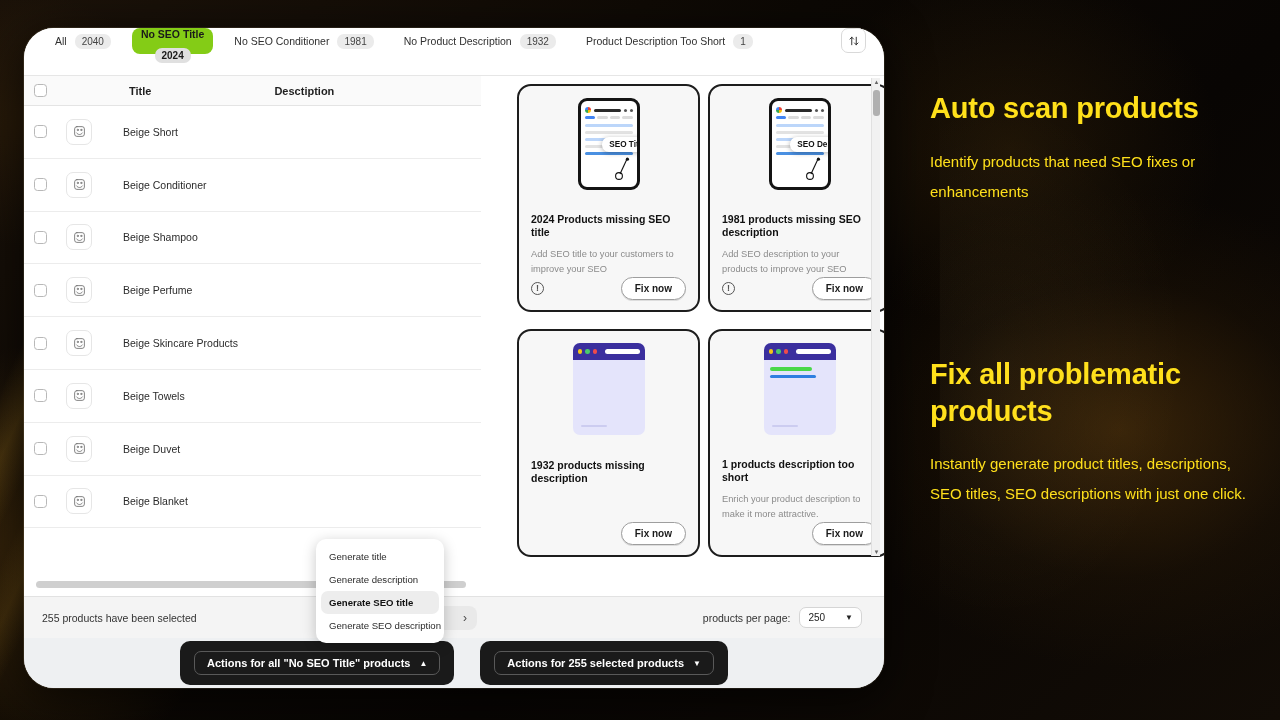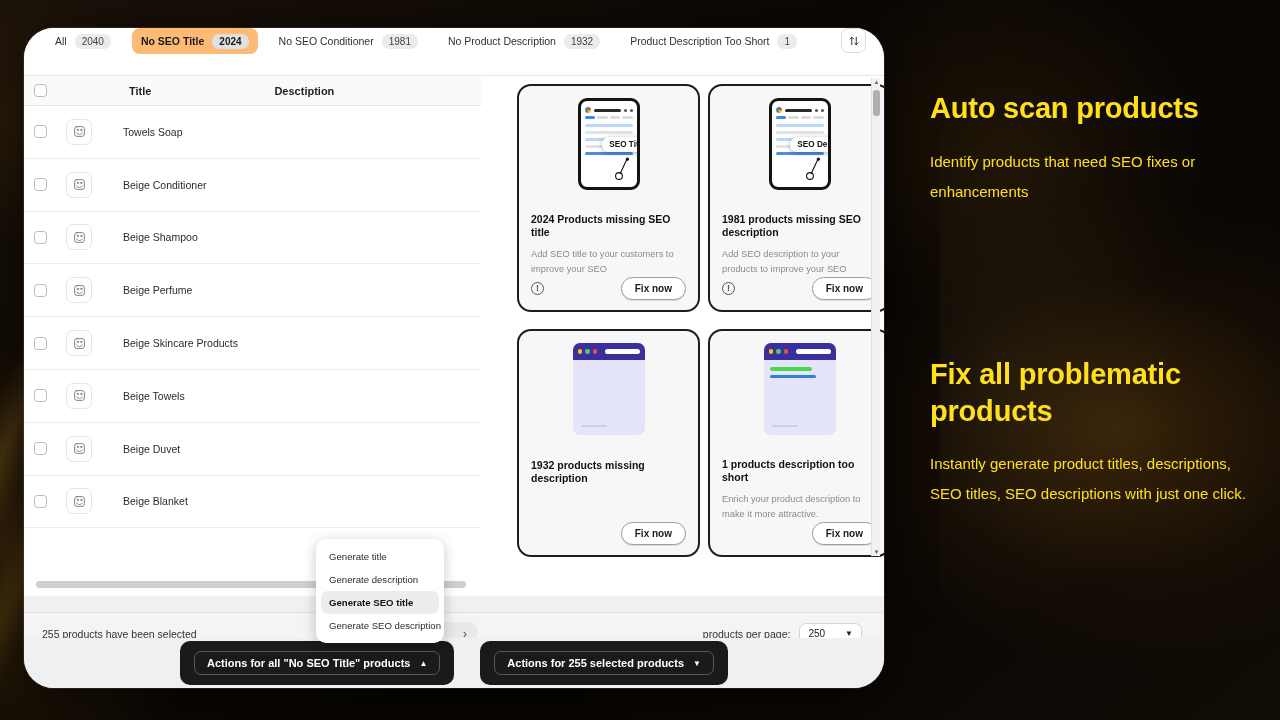--- a/index.html
+++ b/index.html
@@ -60,21 +60,21 @@
   }
   .tab {
     display: flex; align-items: center; gap: 8px;
     height: 26px; padding: 0 9px;
     border-radius: 8px;
     font-size: 10.5px; color: #303030;
     white-space: nowrap;
     margin-right: 12px;
     cursor: pointer;
   }
-  .tab.active { background: #fdba74; font-weight: bold; color: #1a1a1a; }
+  .tab.active { background: #84cc16; font-weight: bold; color: #1a1a1a; flex-direction: column; }
   .tab .count {
     background: #ebebeb; border-radius: 7px;
     padding: 2px 7px; font-size: 10px; color: #444; font-weight: normal;
   }
   .tab.active .count { background: #e0e0e0; font-weight: bold; color: #1a1a1a; }
   .sort-btn {
     margin-left: auto;
     width: 25px; height: 25px;
     border: 1px solid #d9d9d9; border-radius: 7px;
     background: #fff;
@@ -230,21 +230,21 @@
   .vscroll {
     position: absolute; right: 4px; top: 2px;
     width: 9px; height: 478px;
     background: #f1f1f1; border-left: 1px solid #e0e0e0;
   }
   .vthumb { position: absolute; top: 12px; left: 1px; width: 7px; height: 26px; background: #b0b0b0; border-radius: 3px; }
   .varrow { position: absolute; left: 1.5px; font-size: 6px; color: #666; }
 
   
   .footer {
-    position: absolute; left: 0; top: 584px;
+    position: absolute; left: 0; top: 568px;
     width: 860px; height: 42px;
     background: #f4f4f4;
     border-top: 1px solid #e2e2e2;
     display: flex; align-items: center;
     padding: 0 22px 0 18px;
     font-size: 10.5px; color: #333;
   }
   .pager {
     position: absolute; left: 405px; top: 9px;
     display: flex; background: #e9e9e9; border-radius: 8px; overflow: hidden;
@@ -354,21 +354,21 @@
         <div class="trow">
           <div class="cb"></div>
           <div class="thumb">
             <svg width="13" height="13" viewBox="0 0 20 20" fill="none" stroke="#6d6d6d" stroke-width="1.3" stroke-linecap="round" stroke-linejoin="round">
               <rect x="2.5" y="2.5" width="15" height="15" rx="3.5"></rect>
               <circle cx="7.3" cy="7.6" r="1"></circle>
                 <circle cx="12.7" cy="7.6" r="1"></circle>
               <path d="M5.6 12.2c1 1.6 2.6 2.4 4.4 2.4s3.4-.8 4.4-2.4"></path>
             </svg>
           </div>
-          <div class="row-title">Towels Soap</div>
+          <div class="row-title">Beige Short</div>
         </div>
 
         <div class="trow">
           <div class="cb"></div>
           <div class="thumb">
             <svg width="13" height="13" viewBox="0 0 20 20" fill="none" stroke="#6d6d6d" stroke-width="1.3" stroke-linecap="round" stroke-linejoin="round">
               <rect x="2.5" y="2.5" width="15" height="15" rx="3.5"></rect>
               <circle cx="7.3" cy="7.6" r="1"></circle>
                 <circle cx="12.7" cy="7.6" r="1"></circle>
               <path d="M5.6 12.2c1 1.6 2.6 2.4 4.4 2.4s3.4-.8 4.4-2.4"></path>

